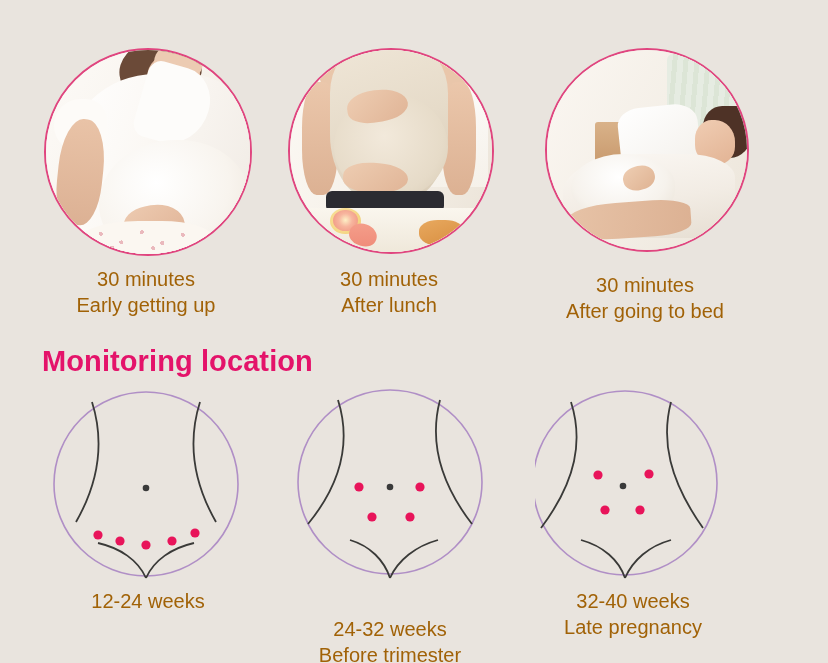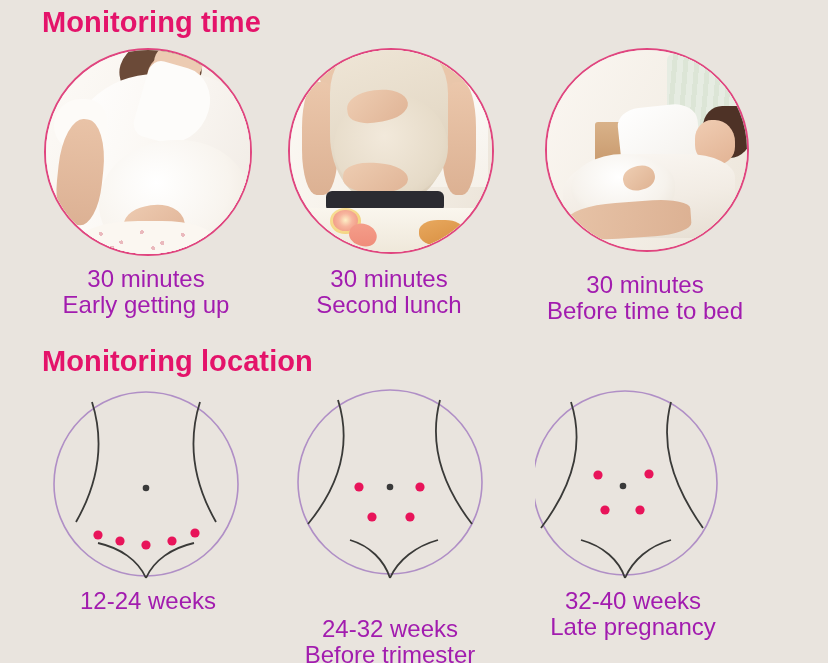--- a/index.html
+++ b/index.html
@@ -349,22 +349,22 @@
     right: 10%; top: 54%;
     width: 22%; height: 24%;
     background: #fcfaf7;
     border-radius: 40% 44% 34% 40%;
   }
 
   
   .caption {
     position: absolute;
     text-align: center;
-    color: #a21caf;
-    font-size: 24px;
+    color: #a16207;
+    font-size: 20px;
     line-height: 26px;
     white-space: nowrap;
   }
   .caption .line { display: block; }
 
   
   .diagram-row {
     position: absolute;
     left: 0;
     top: 388px;
@@ -377,21 +377,20 @@
     width: 196px;
     height: 192px;
   }
   .diagram-cell svg { display: block; }
 </style>
 </head>
 <body>
 
 <div class="page">
 
-  <div class="section-heading" id="heading-time">Monitoring time</div>
 
   <div class="photo-row">
 
     <div class="photo-cell" style="left:44px;">
       <div class="photo-circle" style="width:204px;height:204px;">
         <div class="photo-inner">
           <div class="p1-wall"></div>
           <div class="p1-hair"></div>
           <div class="p1-neck"></div>
           <div class="p1-chin"></div>
@@ -450,26 +449,26 @@
     </div>
   </div>
 
   <div class="caption" style="left:46px;top:266px;width:200px;">
     <span class="line">30 minutes</span>
     <span class="line">Early getting up</span>
   </div>
 
   <div class="caption" style="left:289px;top:266px;width:200px;">
     <span class="line">30 minutes</span>
-    <span class="line">Second lunch</span>
+    <span class="line">After lunch</span>
   </div>
 
   <div class="caption" style="left:545px;top:272px;width:200px;">
     <span class="line">30 minutes</span>
-    <span class="line">Before time to bed</span>
+    <span class="line">After going to bed</span>
   </div>
 
   <div class="section-heading" id="heading-location">Monitoring location</div>
 
   <div class="diagram-row">
 
     <div class="diagram-cell" style="left:50px;">
       <svg width="196" height="192" viewBox="0 0 196 192" xmlns="http://www.w3.org/2000/svg">
         <circle cx="96" cy="96" r="92" fill="none" stroke="#b08fc6" stroke-width="1.6"></circle>
         <path d="M 42,14 C 54,52 50,92 26,134" fill="none" stroke="#3a3a38" stroke-width="1.8"></path>

